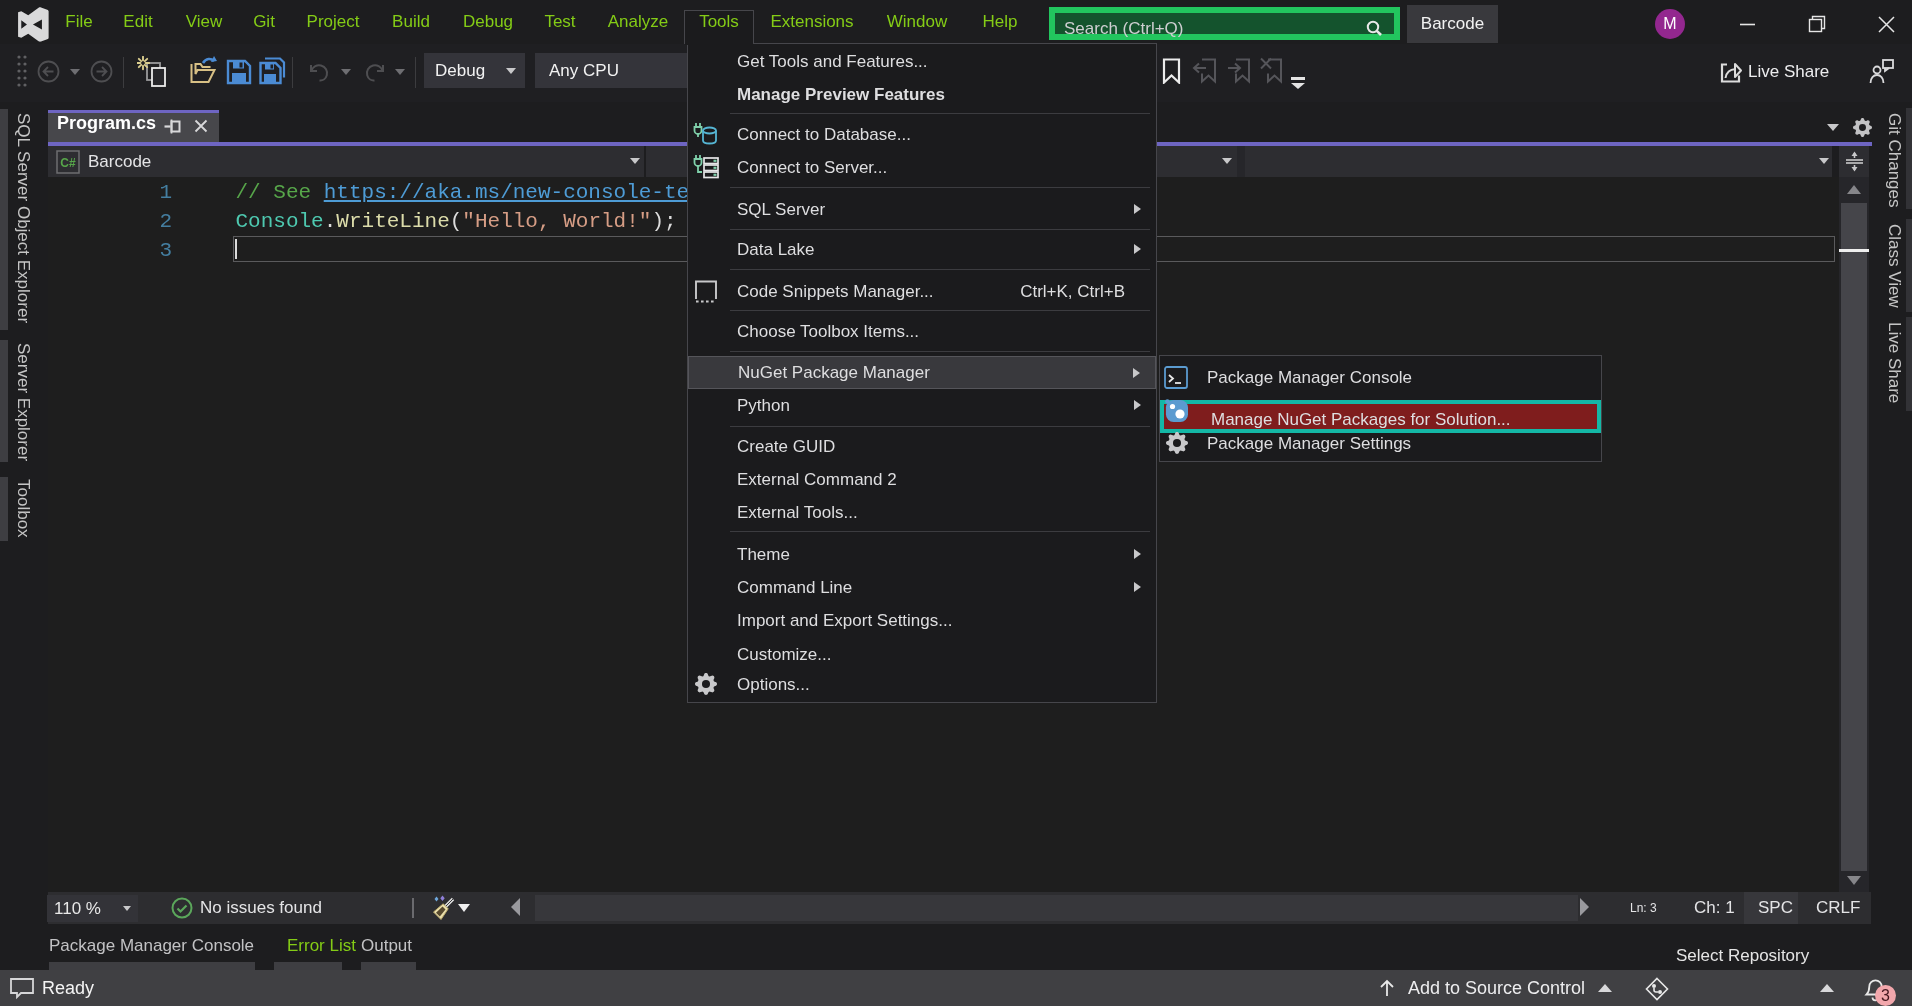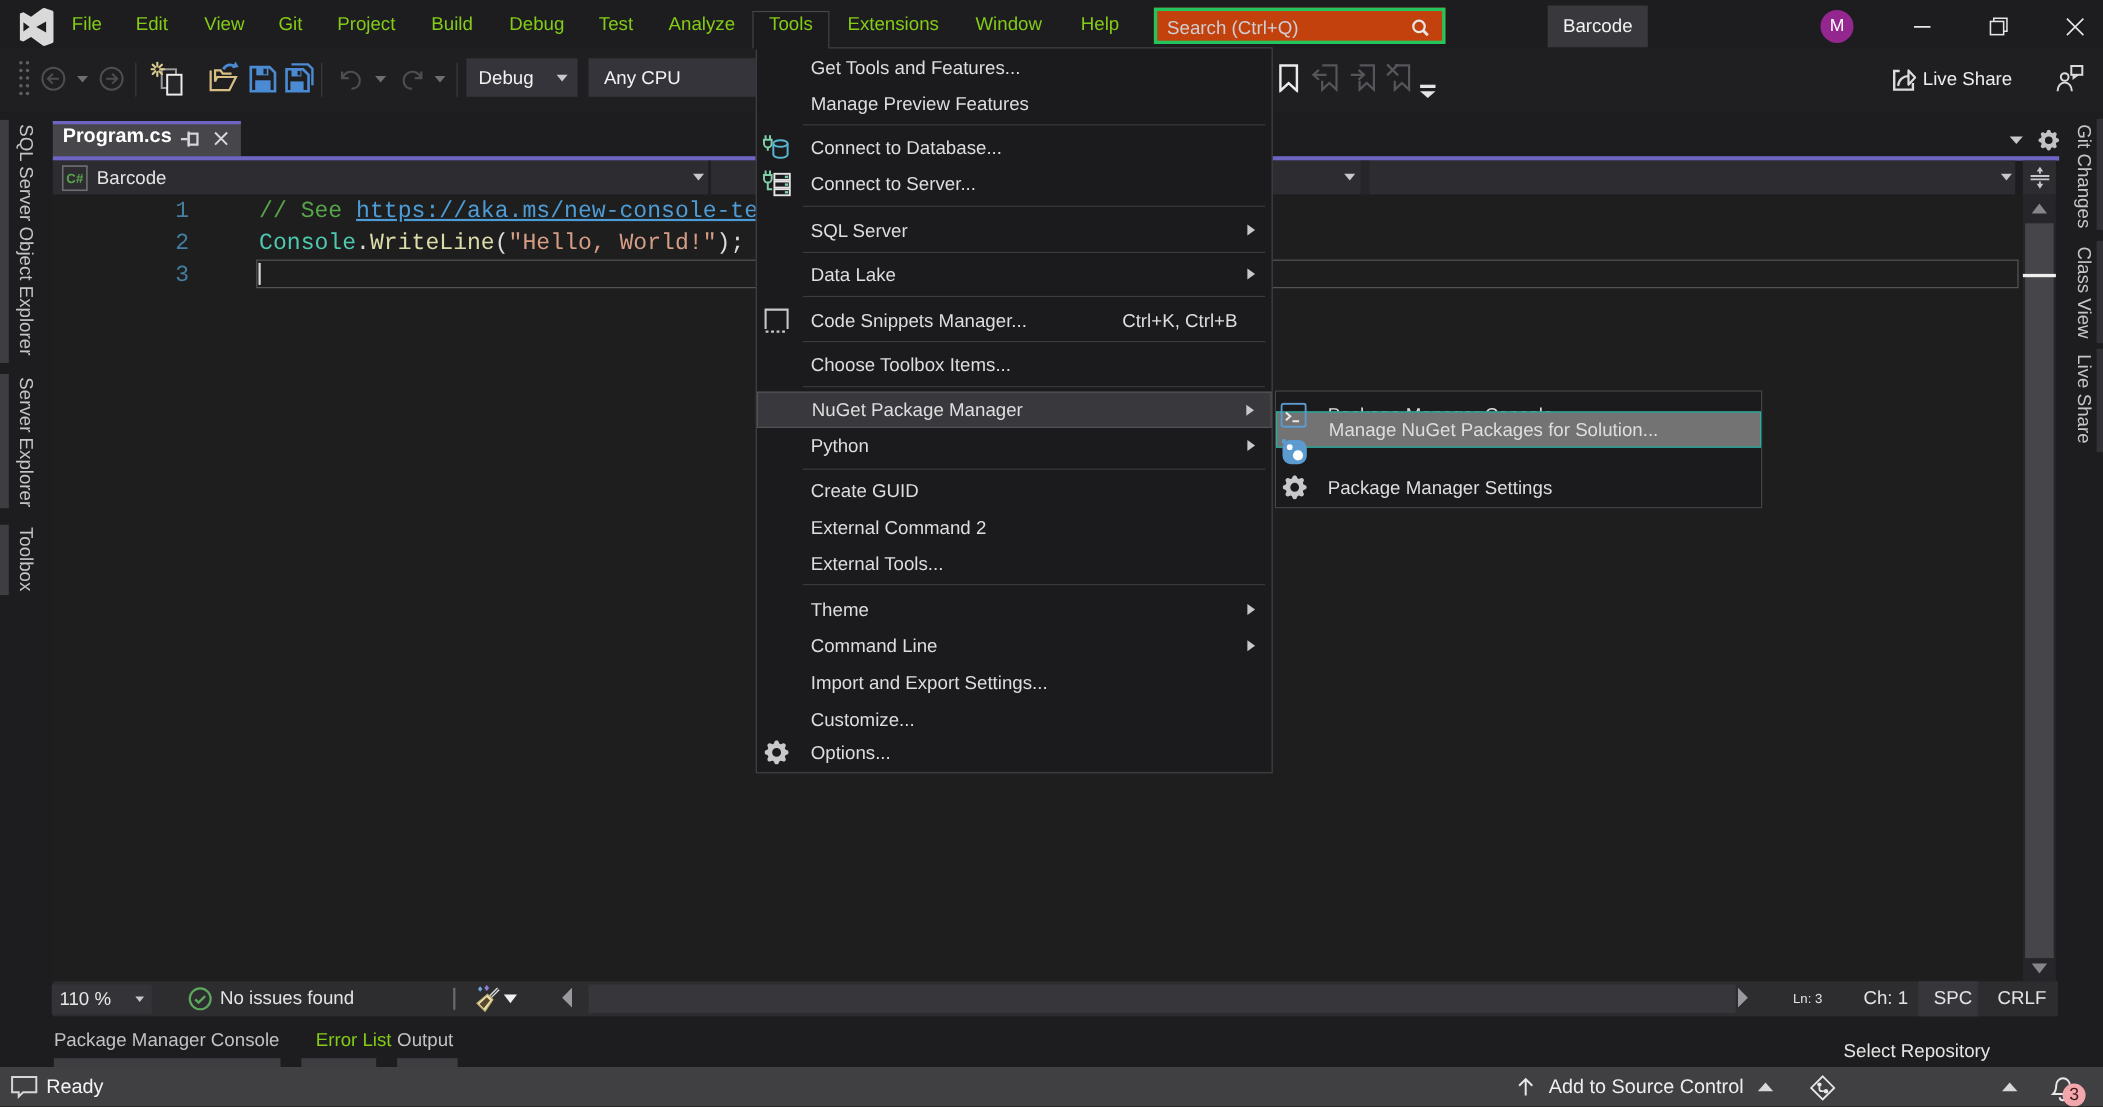--- a/index.html
+++ b/index.html
@@ -29,21 +29,21 @@
 <span class="mi" style="left:204px">View</span>
 <span class="mi" style="left:264px">Git</span>
 <span class="mi" style="left:333px">Project</span>
 <span class="mi" style="left:411px">Build</span>
 <span class="mi" style="left:488px">Debug</span>
 <span class="mi" style="left:560px">Test</span>
 <span class="mi" style="left:638px">Analyze</span>
 <span class="mi" style="left:812px">Extensions</span>
 <span class="mi" style="left:917px">Window</span>
 <span class="mi" style="left:1000px">Help</span>
-<div class="a" style="left:1049px;top:7px;width:265px;height:33px;background:#c2410c;border:3px solid #22c55e">
+<div class="a" style="left:1049px;top:7px;width:351px;height:33px;background:#14532d;border:6px solid #22c55e">
 <span style="position:absolute;left:9px;top:0;line-height:31px;font-size:17px;color:#CFCFD2">Search (Ctrl+Q)</span>
 <svg style="position:absolute;right:10px;top:6px" width="19" height="19" viewBox="0 0 19 19">
       <circle cx="8" cy="8" r="5.2" fill="none" stroke="#E8E8E8" stroke-width="2"></circle>
       <line x1="11.8" y1="11.8" x2="16" y2="16" stroke="#E8E8E8" stroke-width="2.6"></line>
     </svg>
 </div>
 <div class="a" style="left:1407px;top:5px;width:91px;height:38px;background:#39393D;color:#F2F2F2;font-size:17px;text-align:center;line-height:38px">Barcode</div>
 <div class="a" style="left:1655px;top:9px;width:30px;height:30px;border-radius:50%;background:#93278F;color:#FFF;font-size:16px;text-align:center;line-height:30px">M</div>
 <svg class="a" style="left:1739px;top:16px" width="17" height="17" viewBox="0 0 17 17">
     <line x1="1" y1="8.5" x2="16" y2="8.5" stroke="#E6E6E6" stroke-width="1.6"></line>
@@ -274,21 +274,21 @@
 <div class="a" style="left:1906px;top:219px;width:6px;height:93px;background:#323236"></div>
 <div class="a" style="left:1906px;top:317px;width:6px;height:94px;background:#323236"></div>
 <div class="vtxt" style="left:1884px;top:113px">Git Changes</div>
 <div class="vtxt" style="left:1884px;top:224px">Class View</div>
 <div class="vtxt" style="left:1884px;top:322px">Live Share</div>
 <div class="a" style="left:684px;top:10px;width:70px;height:34px;background:#1B1B1D;border:1px solid #46464B;border-bottom:none;z-index:52"></div>
 <span class="mi" style="left:719px;z-index:53">Tools</span>
 <div class="a" style="left:687px;top:43px;width:470px;height:660px;background:#1B1B1D;border:1px solid #46464B;z-index:50"></div>
 <div class="a" style="left:685px;top:43px;width:68px;height:2px;background:#1B1B1D;z-index:51"></div>
 <div class="mrow" style="top:44.5px;">Get Tools and Features...</div>
-<div class="mrow" style="top:77.5px;">Manage Preview Features</div>
+<div class="mrow" style="top:77.5px;font-weight:bold;">Manage Preview Features</div>
 <div class="mrow" style="top:118.0px;">Connect to Database...</div>
 <div class="mrow" style="top:150.5px;">Connect to Server...</div>
 <div class="mrow" style="top:192.5px;">SQL Server<div class="marr"></div></div>
 <div class="mrow" style="top:232.5px;">Data Lake<div class="marr"></div></div>
 <div class="mrow" style="top:274.5px;">Code Snippets Manager...<span style="position:absolute;right:31px">Ctrl+K, Ctrl+B</span></div>
 <div class="mrow" style="top:314.5px;">Choose Toolbox Items...</div>
 <div class="mrow" style="top:355.5px;background:#39393D;border:1px solid #55555A;line-height:31px;">NuGet Package Manager<div class="marr"></div></div>
 <div class="mrow" style="top:388.5px;">Python<div class="marr"></div></div>
 <div class="mrow" style="top:429.5px;">Create GUID</div>
 <div class="mrow" style="top:462.5px;">External Command 2</div>
@@ -336,21 +336,21 @@
   </svg>
 <svg class="a" style="left:694px;top:279px;z-index:52" width="24" height="25" viewBox="0 0 24 25" fill="none" stroke="#C8C8CA">
 <path d="M2 20V2.5h20V20" stroke-width="1.9"></path>
     <path d="M2 22.5h20" stroke-width="2.2" stroke-dasharray="2.6 2.4"></path>
   </svg>
 <svg class="a" style="left:695px;top:673px;z-index:52" width="22" height="22" viewBox="0 0 16 16">
     <path fill-rule="evenodd" fill="#C8C8CA" d="M9.405 1.05c-.413-1.4-2.397-1.4-2.81 0l-.1.34a1.464 1.464 0 0 1-2.105.872l-.31-.17c-1.283-.698-2.686.705-1.987 1.987l.169.311c.446.82.023 1.841-.872 2.105l-.34.1c-1.4.413-1.4 2.397 0 2.81l.34.1a1.464 1.464 0 0 1 .872 2.105l-.17.31c-.698 1.283.705 2.686 1.987 1.987l.311-.169a1.464 1.464 0 0 1 2.105.872l.1.34c.413 1.4 2.397 1.4 2.81 0l.1-.34a1.464 1.464 0 0 1 2.105-.872l.31.17c1.283.698 2.686-.705 1.987-1.987l-.169-.311a1.464 1.464 0 0 1 .872-2.105l.34-.1c1.4-.413 1.4-2.397 0-2.81l-.34-.1a1.464 1.464 0 0 1-.872-2.105l.17-.31c.698-1.283-.705-2.686-1.987-1.987l-.311.169a1.464 1.464 0 0 1-2.105-.872zM8 10.93a2.929 2.929 0 1 1 0-5.86 2.929 2.929 0 0 1 0 5.858z"></path>
   </svg>
 <div class="a" style="left:1159px;top:355px;width:443px;height:107px;background:#1B1B1D;border:1px solid #46464B;z-index:52"></div>
 <div class="srow" style="top:361px">Package Manager Console</div>
-<div class="srow" style="top:374px;background:#737373;border:1px solid #14b8a6;line-height:31px">Manage NuGet Packages for Solution...</div>
+<div class="srow" style="top:400px;background:#7f1d1d;border:4px solid #14b8a6;line-height:31px">Manage NuGet Packages for Solution...</div>
 <div class="srow" style="top:427px">Package Manager Settings</div>
 <svg class="a" style="left:1164px;top:366px;z-index:54" width="24" height="23" viewBox="0 0 24 23">
 <rect x="1" y="1" width="22" height="21" rx="2" fill="none" stroke="#5B9BD0" stroke-width="1.8"></rect>
 <path d="M5 9l4 3.5L5 16" fill="none" stroke="#E8E8E8" stroke-width="1.8"></path>
     <line x1="11" y1="17" x2="17" y2="17" stroke="#E8E8E8" stroke-width="1.8"></line>
   </svg>
 <svg class="a" style="left:1164px;top:398px;z-index:54" width="25" height="25" viewBox="0 0 25 25">
 <path d="M10 2h7a8 8 0 0 1 8 8v7a8 8 0 0 1-8 8h-7a8 8 0 0 1-8-8v-7a8 8 0 0 1 8-8z" fill="#5B9BD0" transform="scale(0.96)"></path>
 <circle cx="16" cy="16" r="4.6" fill="#FFFFFF"></circle>
     <circle cx="8.5" cy="8.5" r="2.6" fill="#FFFFFF"></circle>

